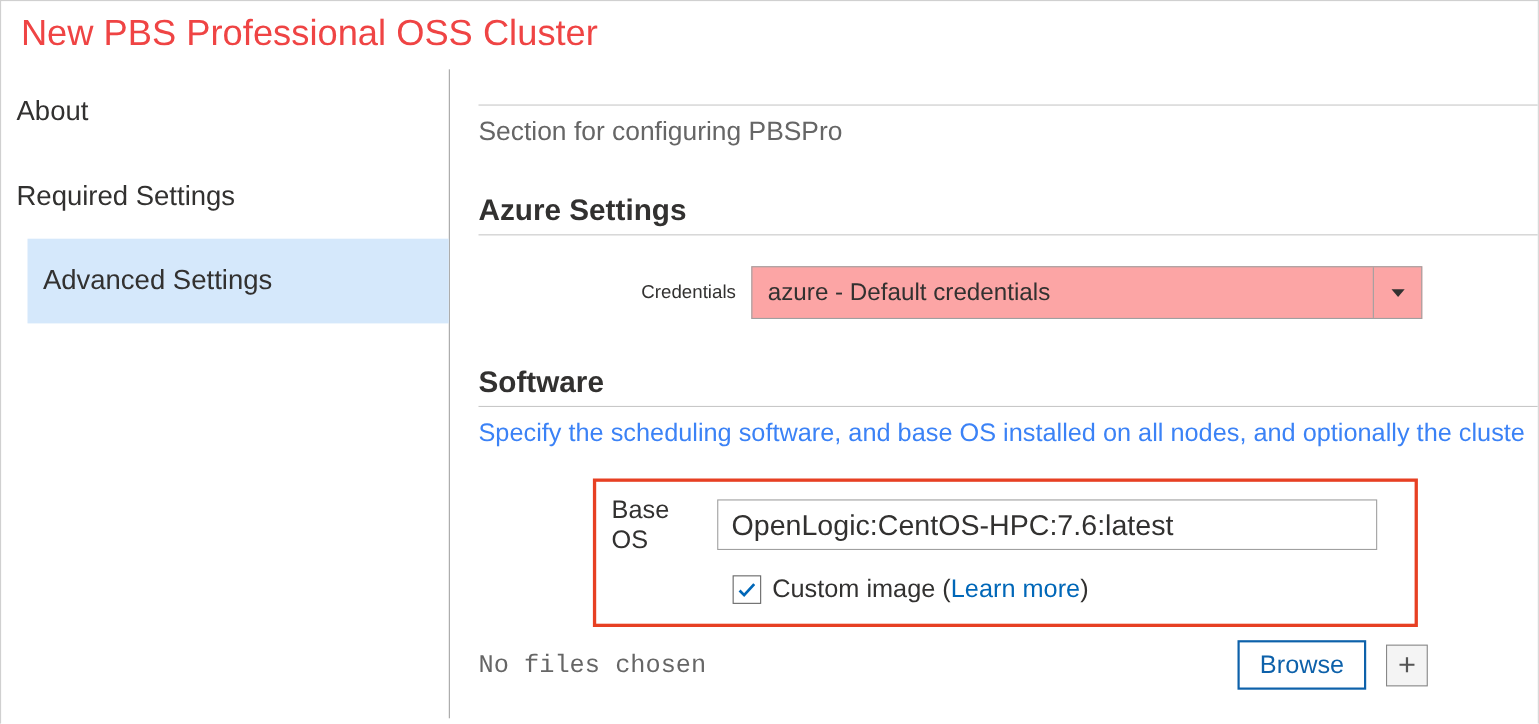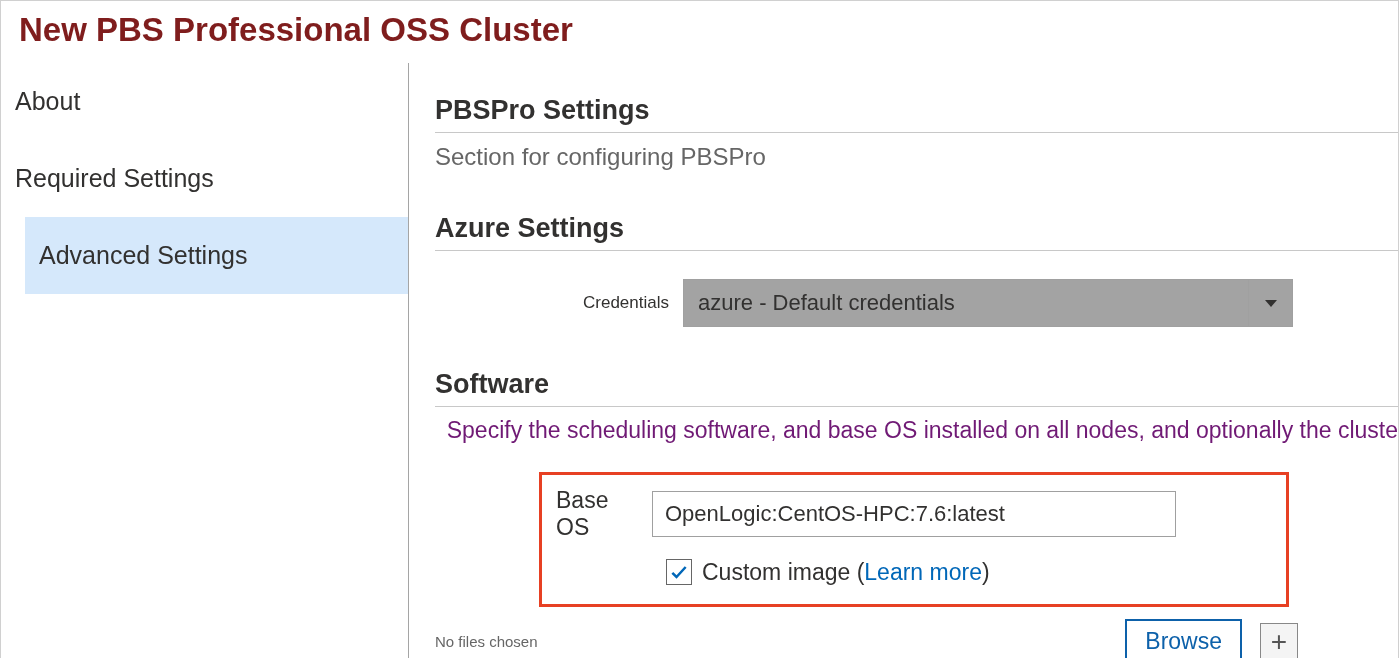--- a/index.html
+++ b/index.html
@@ -16,23 +16,23 @@
     overflow: hidden;
   }
   .outer-border {
     border: 1px solid #d0d0d0;
     border-bottom: none;
     width: 100%;
     height: 100%;
   }
   .page-title {
     font-size: 33px;
-    font-weight: 700;
+    font-weight: 400;
     padding: 10px 2px 14px 18px;
-    color: #7f1d1d;
+    color: #ef4444;
   }
   .content-wrap {
     display: flex;
     margin-top: 0px;
   }
   .sidebar {
     flex: 0 0 408px;
     border-right: 1px solid #a5a5a5;
     min-height: 590px;
   }
@@ -63,26 +63,25 @@
     border-top: 1px solid #c8c8c8;
     margin-bottom: 10px;
   }
   .section-desc {
     font-size: 24px;
     color: #666;
     margin-bottom: 42px;
   }
   .section-desc2 {
     font-size: 23px;
-    color: #701a75;
+    color: #3b82f6;
     margin-top: 10px;
     margin-bottom: 28px;
     white-space: nowrap;
     overflow: hidden;
-    text-align: right;
   }
   .azure-row {
     display: flex;
     align-items: center;
     margin-top: 28px;
     margin-bottom: 42px;
     white-space: nowrap;
   }
   .row-label {
     font-size: 17px;
@@ -90,21 +89,21 @@
     text-align: right;
     flex: 0 0 248px;
     padding-right: 14px;
   }
   .dropdown {
     display: flex;
     border: 1px solid #a0a0a0;
     height: 48px;
     width: 610px;
     align-items: stretch;
-    background: #a3a3a3;
+    background: #fca5a5;
     cursor: pointer;
   }
   .dropdown-text {
     flex: 1;
     padding: 8px 14px;
     font-size: 22px;
     display: flex;
     align-items: center;
   }
   .dropdown-caret {
@@ -135,29 +134,29 @@
   .baseos-label {
     font-size: 23px;
     color: #323130;
     width: 100px;
     padding-left: 4px;
     padding-right: 10px;
   }
   .text-input {
     border: 1px solid #a0a0a0;
     height: 46px;
-    width: 524px;
-    font-size: 22px;
+    width: 600px;
+    font-size: 26px;
     padding: 8px 12px;
     font-family: inherit;
     color: #323130;
   }
   .custom-row {
     display: flex;
-    align-items: flex-start;
+    align-items: center;
     padding-left: 114px;
   }
   .checkbox {
     width: 26px;
     height: 26px;
     border: 1px solid #666;
     display: inline-flex;
     align-items: center;
     justify-content: center;
     margin-right: 10px;
@@ -186,23 +185,24 @@
     white-space: nowrap;
   }
   .master-label {
     font-size: 23px;
     color: #323130;
     text-align: right;
     flex: 0 0 248px;
     padding-right: 14px;
   }
   .no-files {
-    font-size: 15px;
+    font-size: 23px;
     color: #666;
     flex: 1;
+    font-family: Liberation Mono, monospace;
   }
   .browse-btn {
     border: 2px solid #0d61aa;
     color: #0d61aa;
     background: #fff;
     font-size: 23px;
     padding: 7px 18px;
     cursor: pointer;
     margin-right: 18px;
     font-family: inherit;
@@ -230,21 +230,20 @@
 
   <div class="content-wrap">
     <nav class="sidebar">
       <div class="sidebar-item">About</div>
       <div class="sidebar-item">Required Settings</div>
       <div class="sidebar-item selected">Advanced Settings</div>
     </nav>
 
     <main class="main">
 
-      <div class="section-heading">PBSPro Settings</div>
       <hr class="hr">
       <div class="section-desc">Section for configuring PBSPro</div>
 
       <div class="section-heading">Azure Settings</div>
       <hr class="hr">
 
       <div class="azure-row">
         <div class="row-label">Credentials</div>
         <div class="dropdown">
           <div class="dropdown-text">azure - Default credentials</div>

